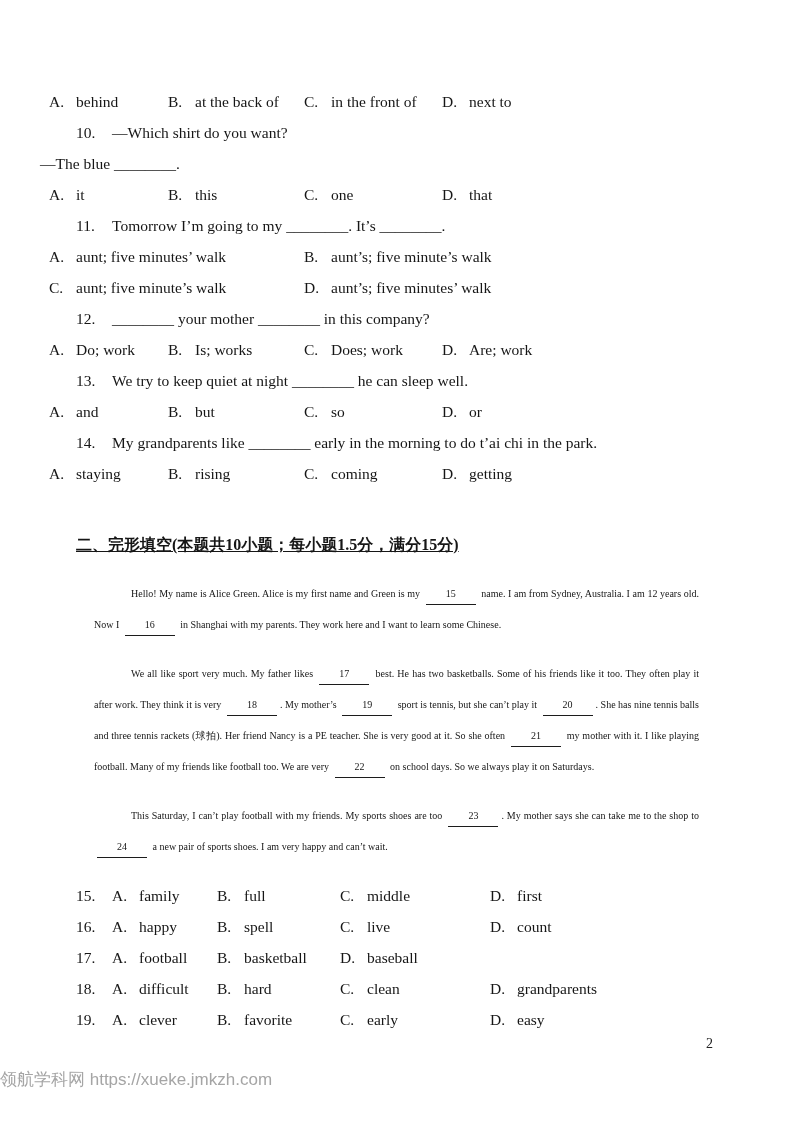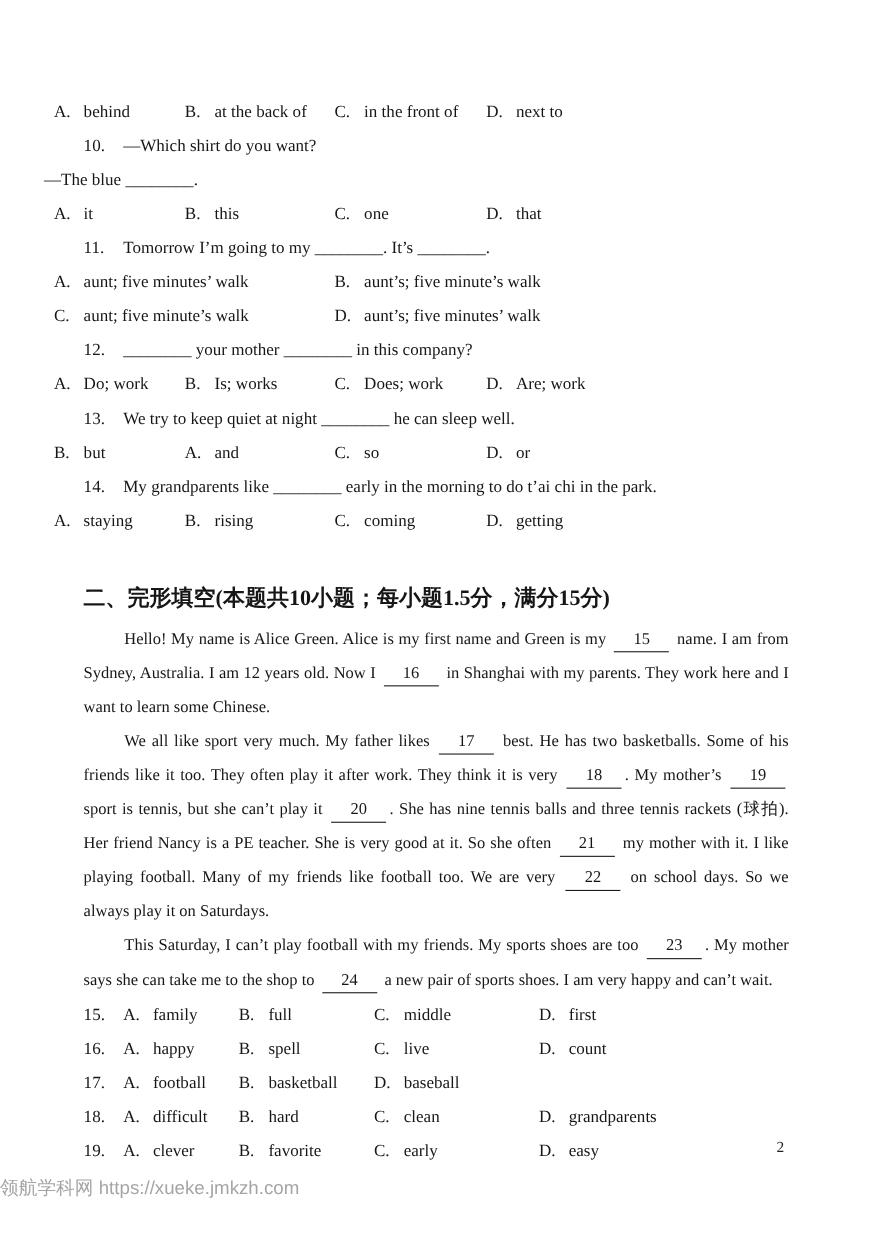--- a/index.html
+++ b/index.html
@@ -24,29 +24,30 @@
   .opts4 .opt:nth-child(2){width:136px;}
   .opts4 .opt:nth-child(3){width:138px;}
   .opts4 .opt:nth-child(4){flex:1;}
   .opts2 .opt:nth-child(1){width:255px;}
   .opts2 .opt:nth-child(2){flex:1;}
   
   .heading{
     margin-top:40px;
     padding-left:76px;
     font-weight:bold;
-    font-size:20px;
+    font-size:16px;
     height:31px;line-height:31px;
     white-space:nowrap;
+    text-decoration:underline;
   }
   
   .passage{margin-top:6px;padding:0 76px;}
   .para{
-    margin:0;
-    font-size:15px;
+    margin:18px;
+    font-size:10px;
     line-height:31px;
     text-align:justify;
     text-indent:37px;
   }
   .cloze-blank{
     display:inline-block;
     min-width:34px;
     padding:0 8px 2px 8px;
     margin:0 3px;
     text-align:center;
@@ -105,22 +106,22 @@
         </div>
         <div class="row q"><span class="q-num">12.</span><span class="q-text">________ your mother ________ in this company?</span></div>
         <div class="row opts opts4">
           <span class="opt"><span class="opt-letter">A.</span><span class="opt-text">Do; work</span></span>
           <span class="opt"><span class="opt-letter">B.</span><span class="opt-text">Is; works</span></span>
           <span class="opt"><span class="opt-letter">C.</span><span class="opt-text">Does; work</span></span>
           <span class="opt"><span class="opt-letter">D.</span><span class="opt-text">Are; work</span></span>
         </div>
         <div class="row q"><span class="q-num">13.</span><span class="q-text">We try to keep quiet at night ________ he can sleep well.</span></div>
         <div class="row opts opts4">
+          <span class="opt"><span class="opt-letter">A.</span><span class="opt-text">and</span></span>
           <span class="opt"><span class="opt-letter">B.</span><span class="opt-text">but</span></span>
-          <span class="opt"><span class="opt-letter">A.</span><span class="opt-text">and</span></span>
           <span class="opt"><span class="opt-letter">C.</span><span class="opt-text">so</span></span>
           <span class="opt"><span class="opt-letter">D.</span><span class="opt-text">or</span></span>
         </div>
         <div class="row q"><span class="q-num">14.</span><span class="q-text">My grandparents like ________ early in the morning to do t’ai chi in the park.</span></div>
         <div class="row opts opts4">
           <span class="opt"><span class="opt-letter">A.</span><span class="opt-text">staying</span></span>
           <span class="opt"><span class="opt-letter">B.</span><span class="opt-text">rising</span></span>
           <span class="opt"><span class="opt-letter">C.</span><span class="opt-text">coming</span></span>
           <span class="opt"><span class="opt-letter">D.</span><span class="opt-text">getting</span></span>
         </div>

